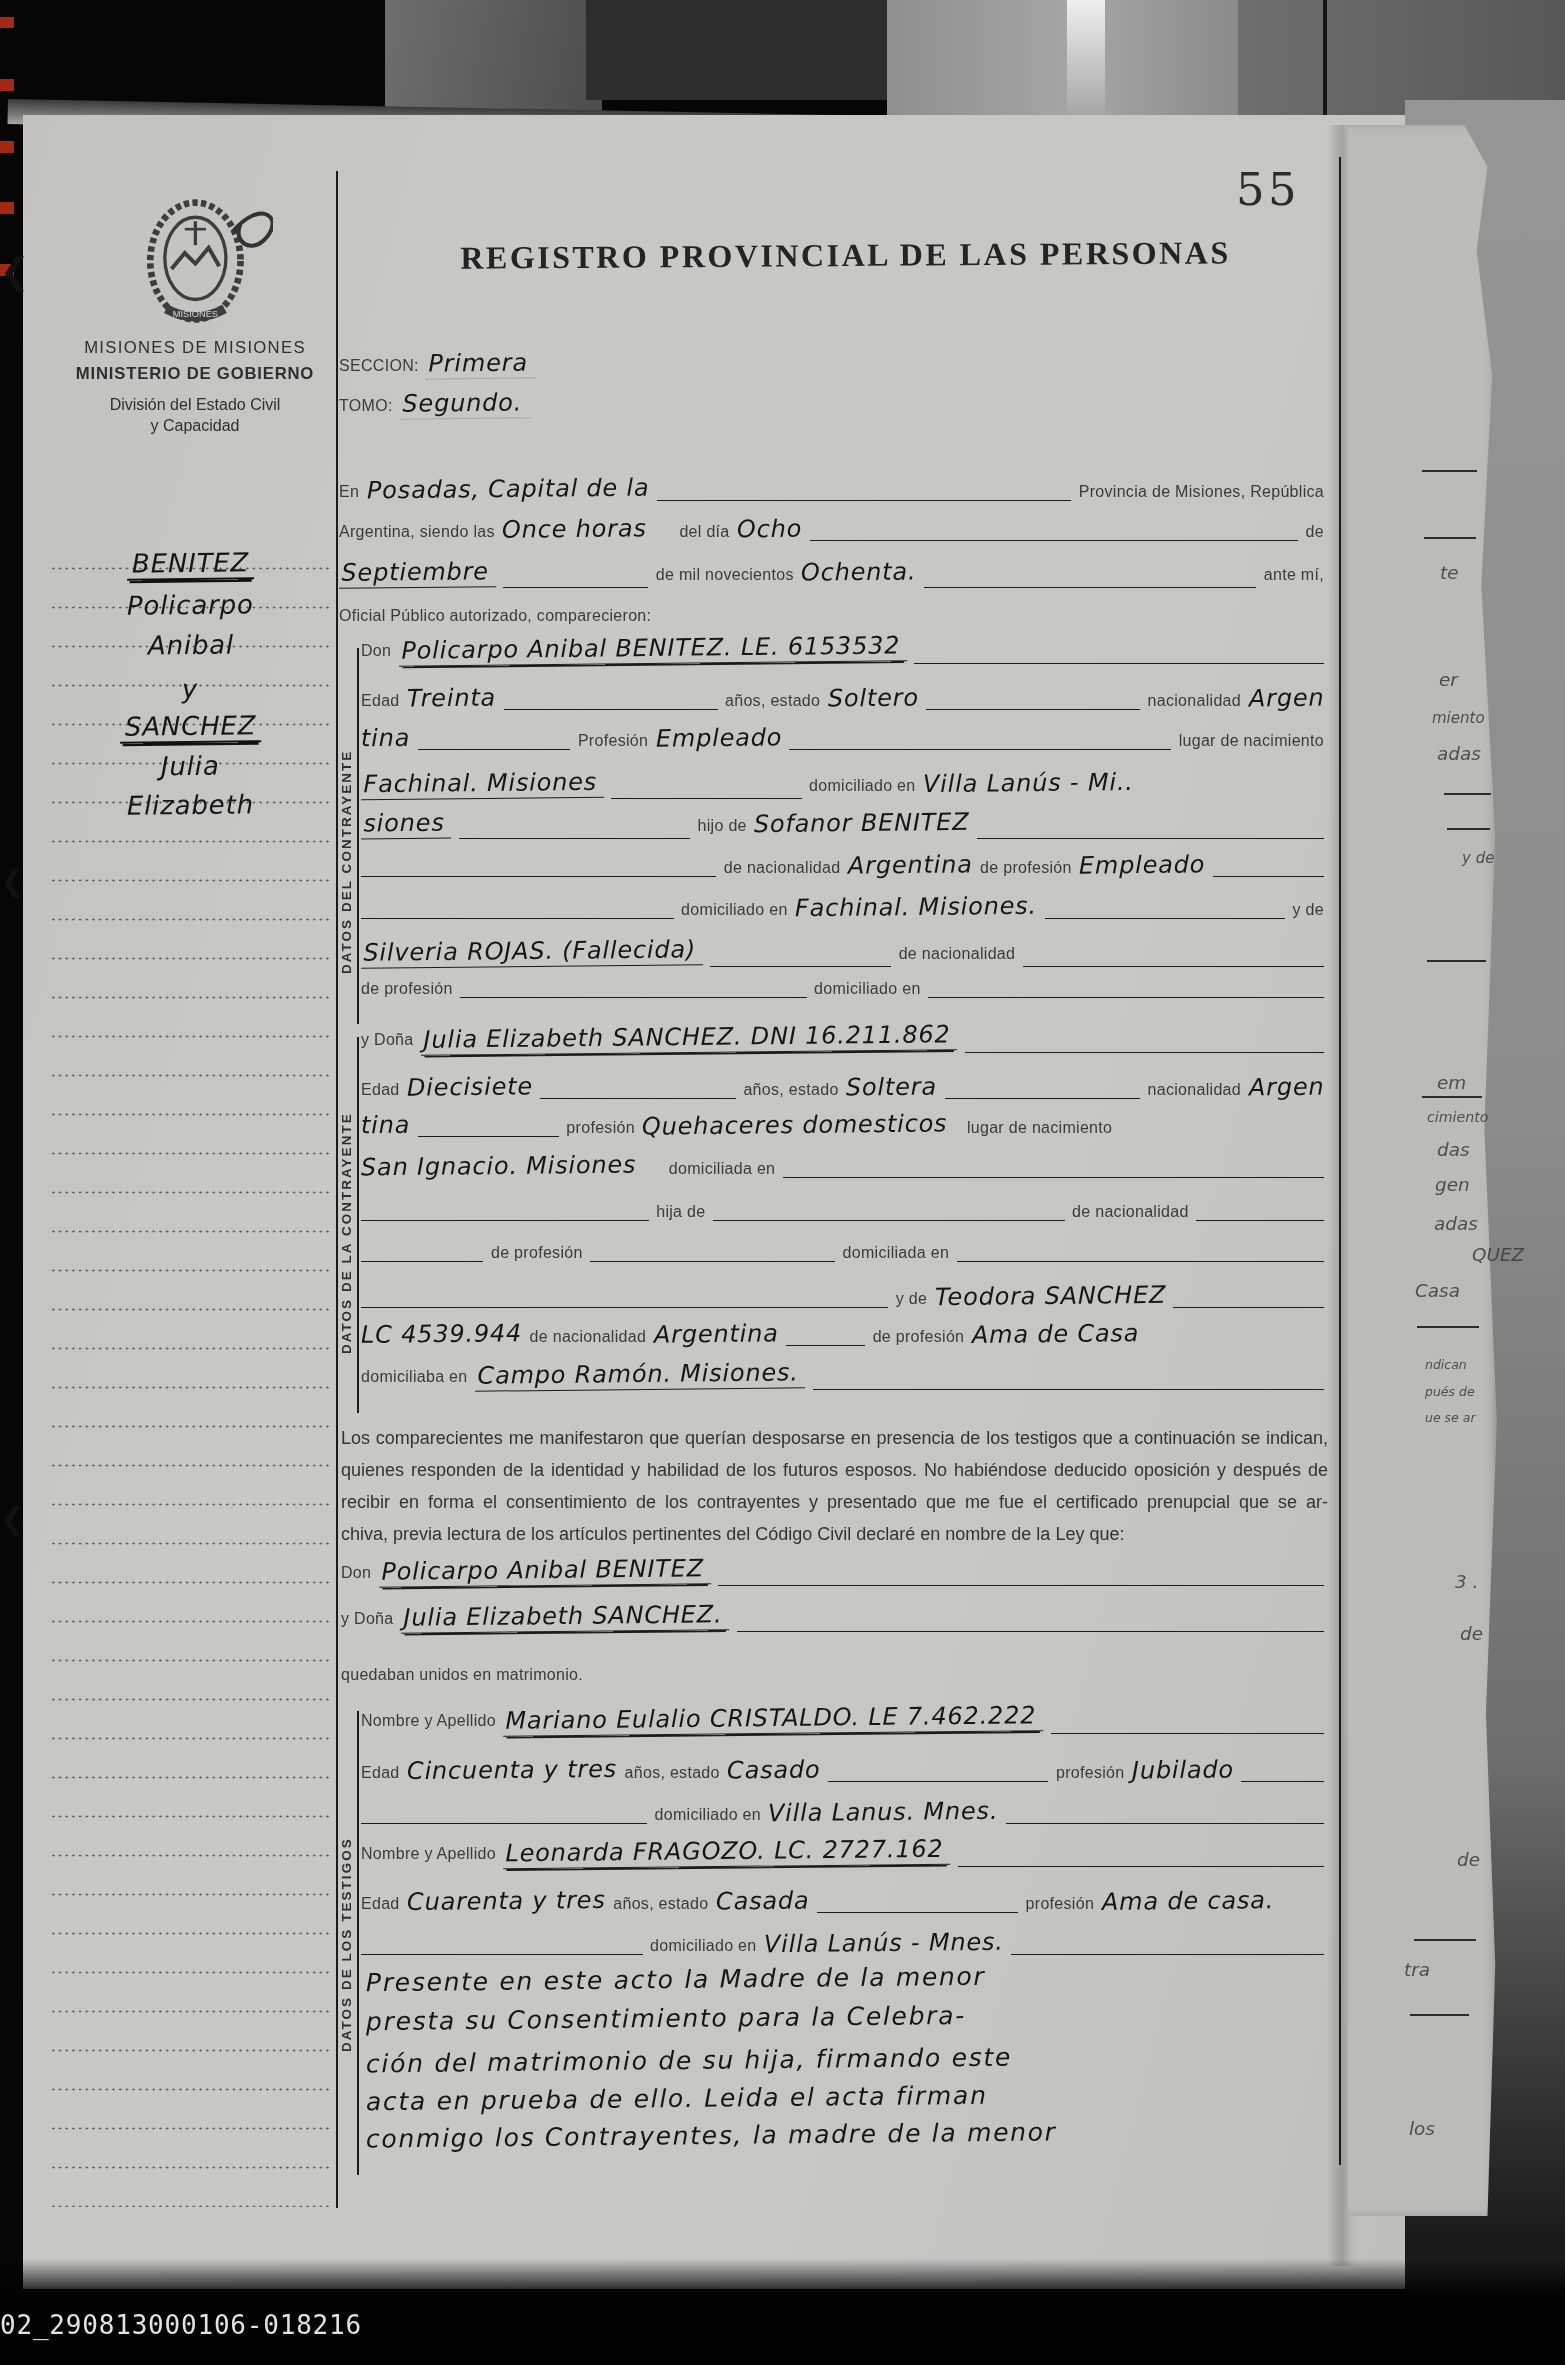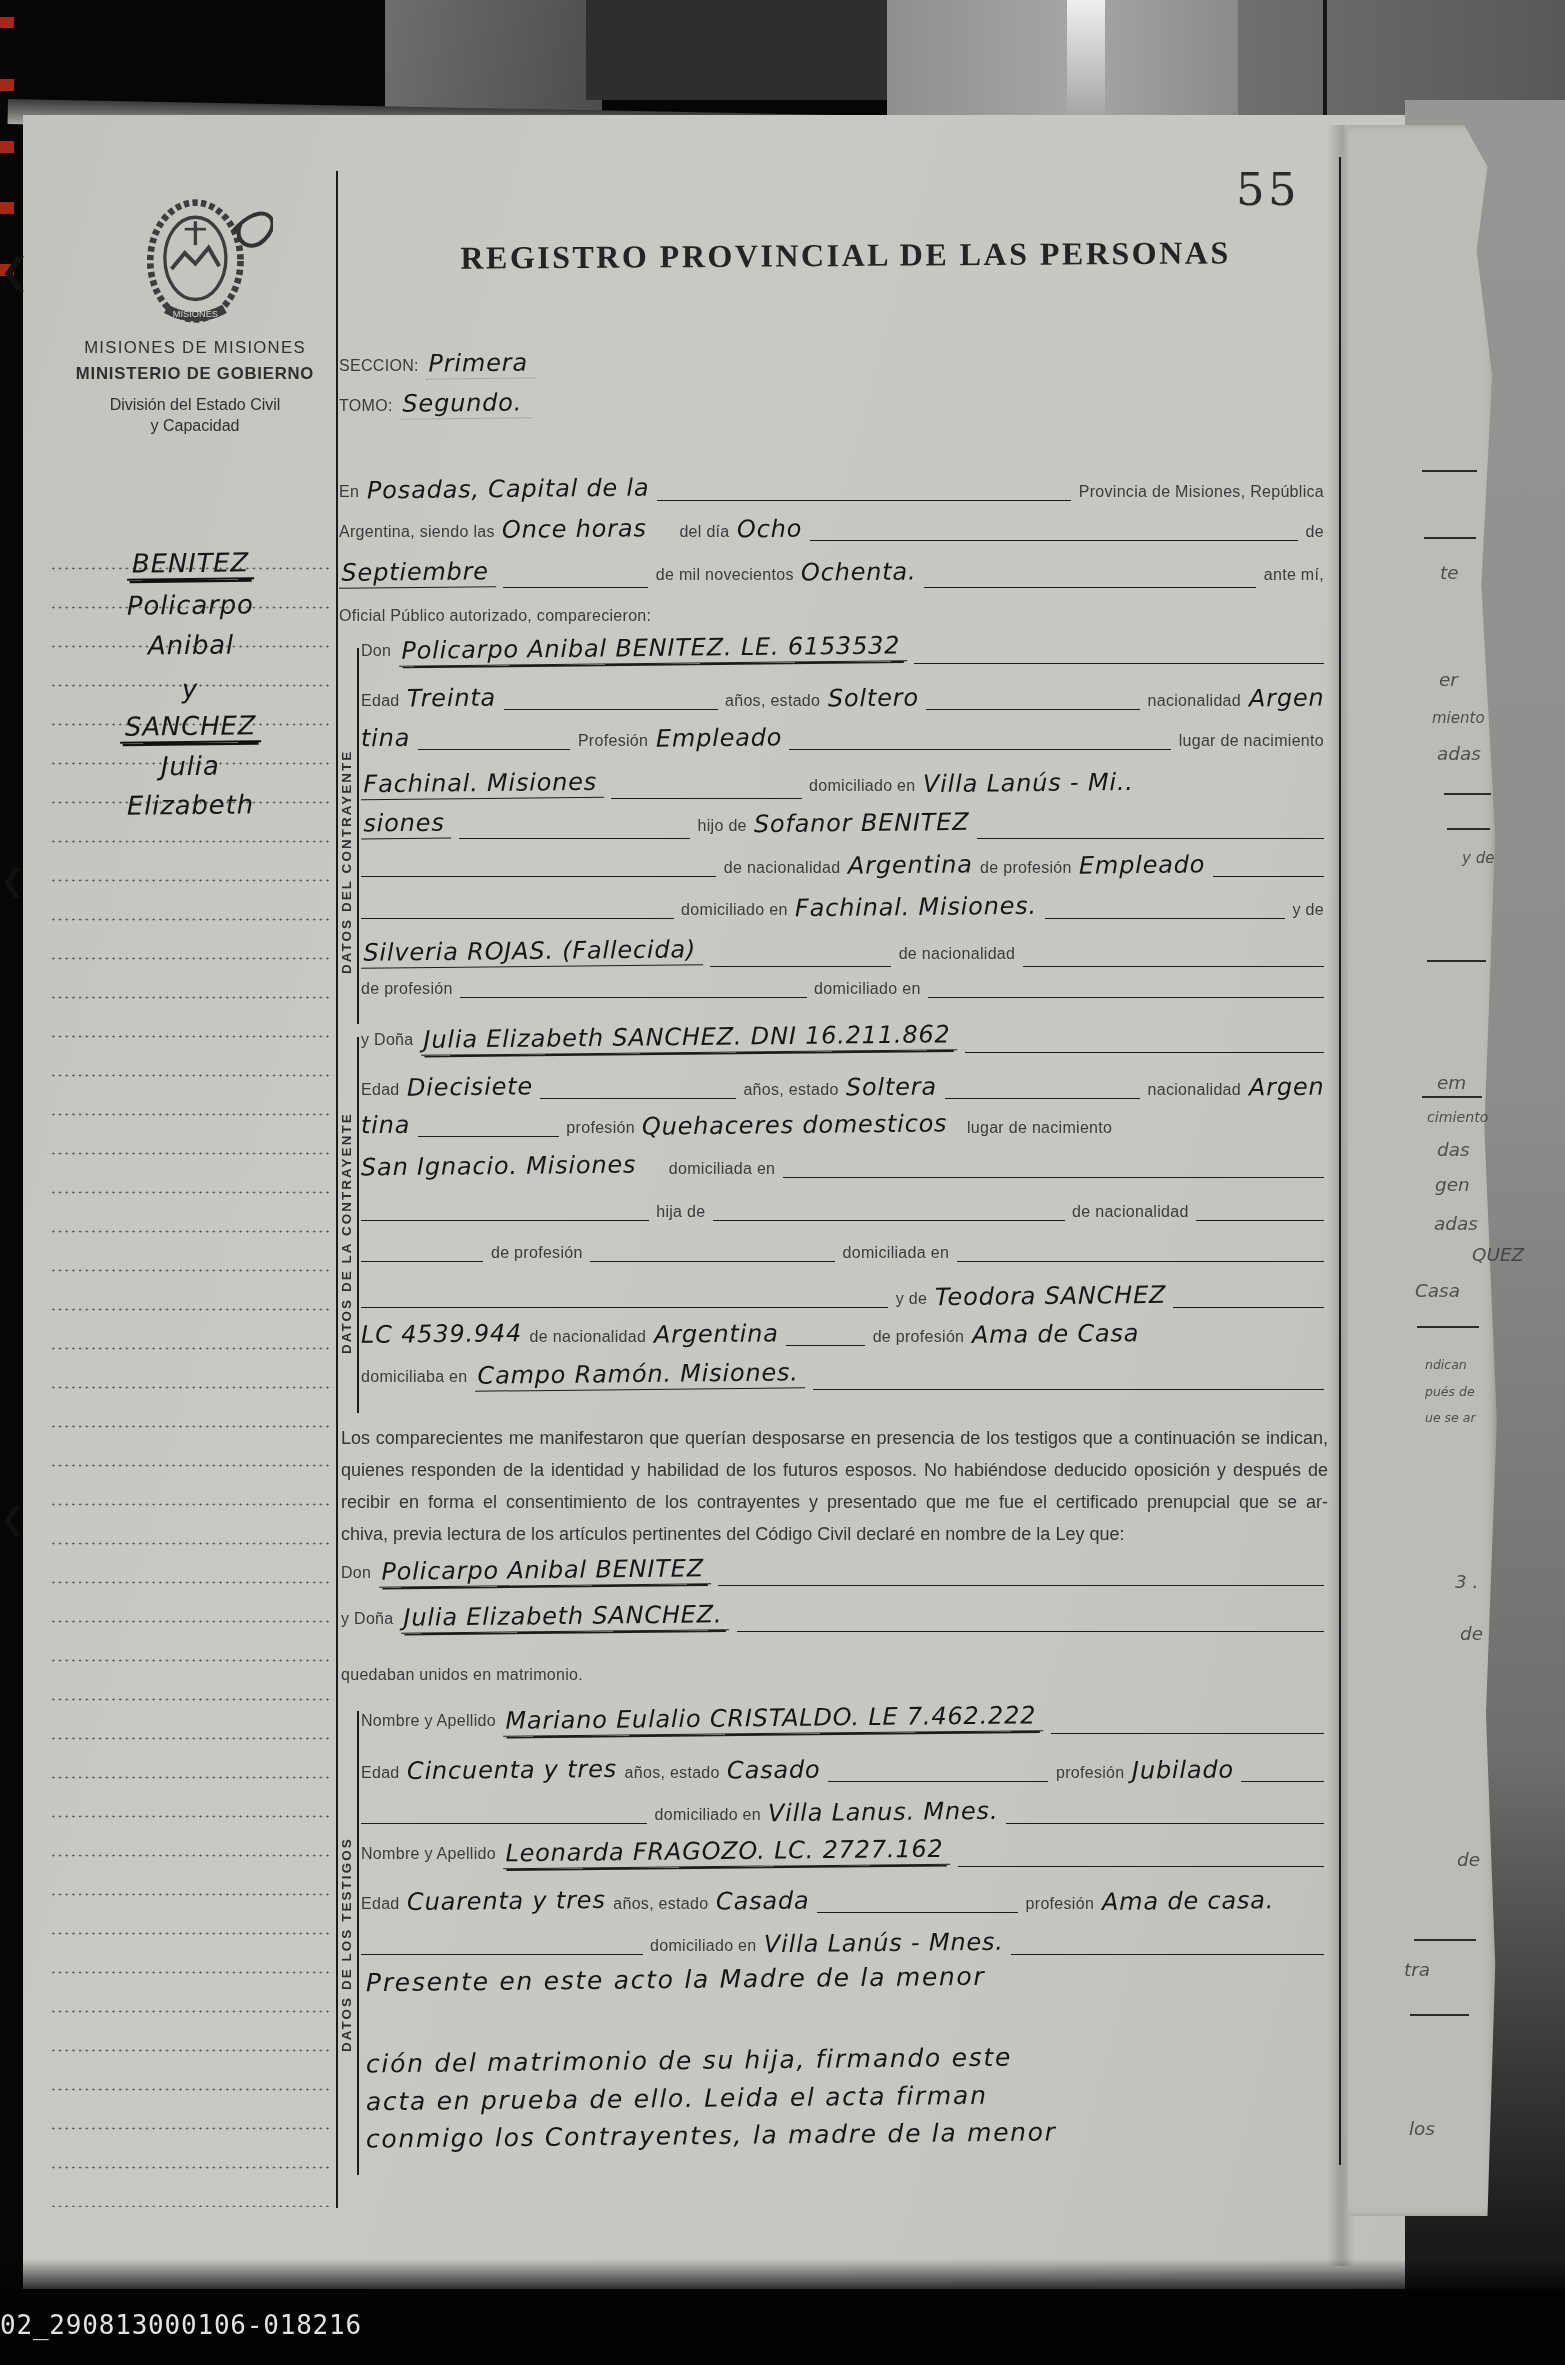--- a/index.html
+++ b/index.html
@@ -351,20 +351,23 @@
   <div class="r" style="left:361px;top:1931px;width:963px;">
     <span class="f" style="flex-grow:.9;"></span>
       <span class="L">domiciliado en</span>
     <span class="H">Villa Lanús - Mnes.</span>
       <span class="f"></span>
   </div>
 
   <div class="r note" style="left:366px;top:1967px;">
       <span class="H">Presente en este acto la Madre de la menor</span>
     </div>
+  <div class="r note" style="left:366px;top:2006px;">
+      <span class="H">presta su Consentimiento para la Celebra-</span>
+    </div>
   <div class="r note" style="left:366px;top:2048px;">
       <span class="H">ción del matrimonio de su hija, firmando este</span>
     </div>
   <div class="r note" style="left:366px;top:2086px;">
       <span class="H">acta en prueba de ello. Leida el acta firman</span>
     </div>
   <div class="r note" style="left:366px;top:2123px;">
       <span class="H">conmigo los Contrayentes, la madre de la menor</span>
     </div>
 

